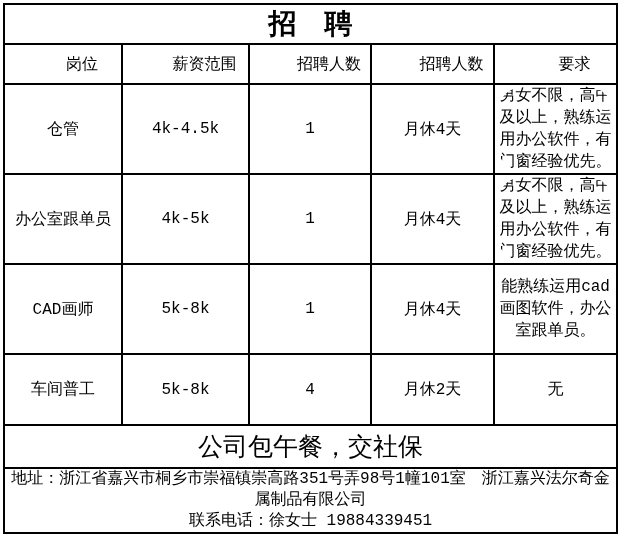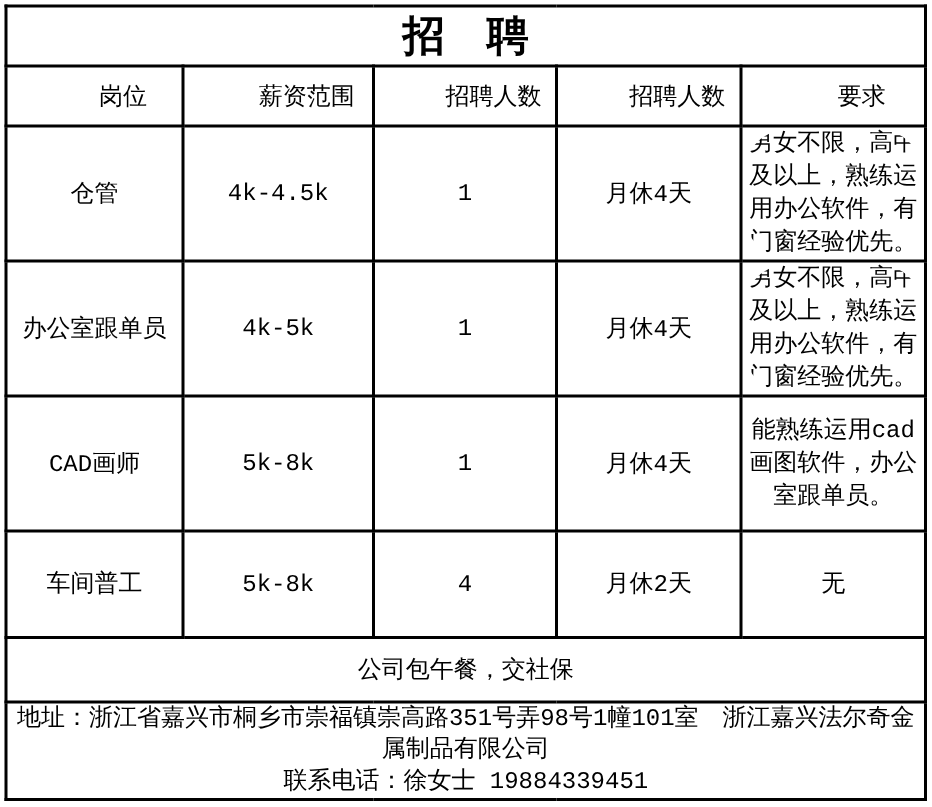--- a/index.html
+++ b/index.html
@@ -55,21 +55,21 @@
     height: 69px;
   }
   td.req-cell {
     text-align: left;
     font-size: 15px;
     line-height: 22px;
     padding: 2px 3px;
   }
   tr.benefits-row td {
     height: 41px;
-    font-size: 16px;
+    font-size: 25px;
   }
   td.contact-cell {
     text-align: left;
     vertical-align: top;
     font-size: 15px;
     line-height: 21px;
     padding: 1px 3px;
     margin-left: 47px;
   }
   .contact-line {

